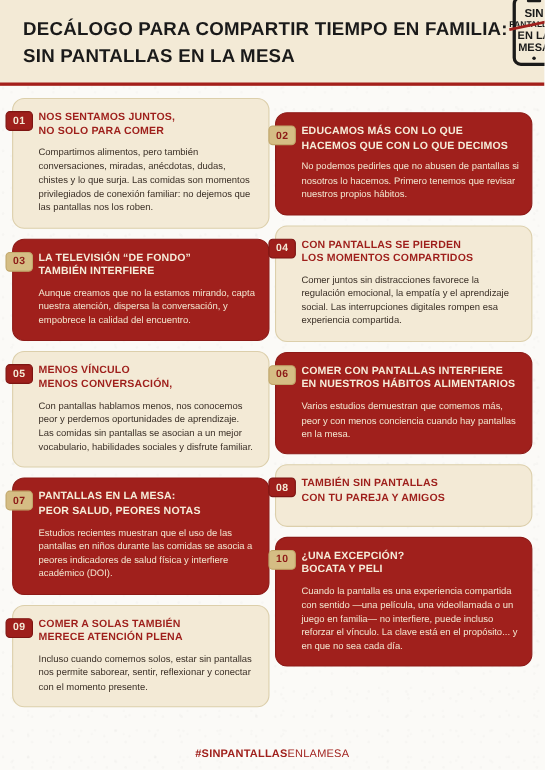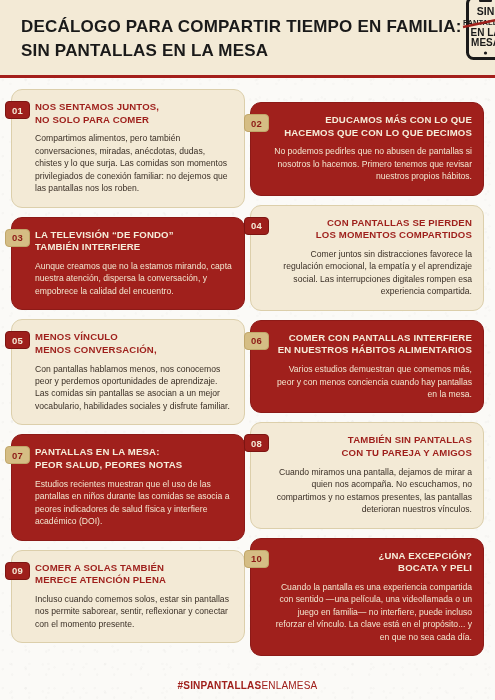--- a/index.html
+++ b/index.html
@@ -80,21 +80,21 @@
     grid-template-columns: 1fr 1fr;
     column-gap: 5px;
   }
 
   .col {
     display: flex;
     flex-direction: column;
   }
 
   .col-left  { padding-top: 0px; }
-  .col-right { padding-top: 13px; text-align: right; }
+  .col-right { padding-top: 13px; }
 
   .card {
     position: relative;
     border-radius: 11px;
     padding: 11px 11px 12px 23px;
     margin-bottom: 9px;
   }
 
   .card.cream {
     background: #f3ead6;
@@ -264,21 +264,20 @@
           <div>EN NUESTROS HÁBITOS ALIMENTARIOS</div>
         </div>
         <div class="card-body">Varios estudios demuestran que comemos más, peor y con menos conciencia cuando hay pantallas en la mesa.</div>
       </div>
       <div class="card cream">
         <div class="badge">08</div>
         <div class="card-title">
           <div>TAMBIÉN SIN PANTALLAS</div>
           <div>CON TU PAREJA Y AMIGOS</div>
         </div>
-        <div class="card-body">Cuando miramos una pantalla, dejamos de mirar a quien nos acompaña. No escuchamos, no compartimos y no estamos presentes, las pantallas deterioran nuestros vínculos.</div>
       </div>
       <div class="card red">
         <div class="badge">10</div>
         <div class="card-title">
           <div>¿UNA EXCEPCIÓN?</div>
           <div>BOCATA Y PELI</div>
         </div>
         <div class="card-body">Cuando la pantalla es una experiencia compartida con sentido —una película, una videollamada o un juego en familia— no interfiere, puede incluso reforzar el vínculo. La clave está en el propósito... y en que no sea cada día.</div>
       </div>
     </div>

